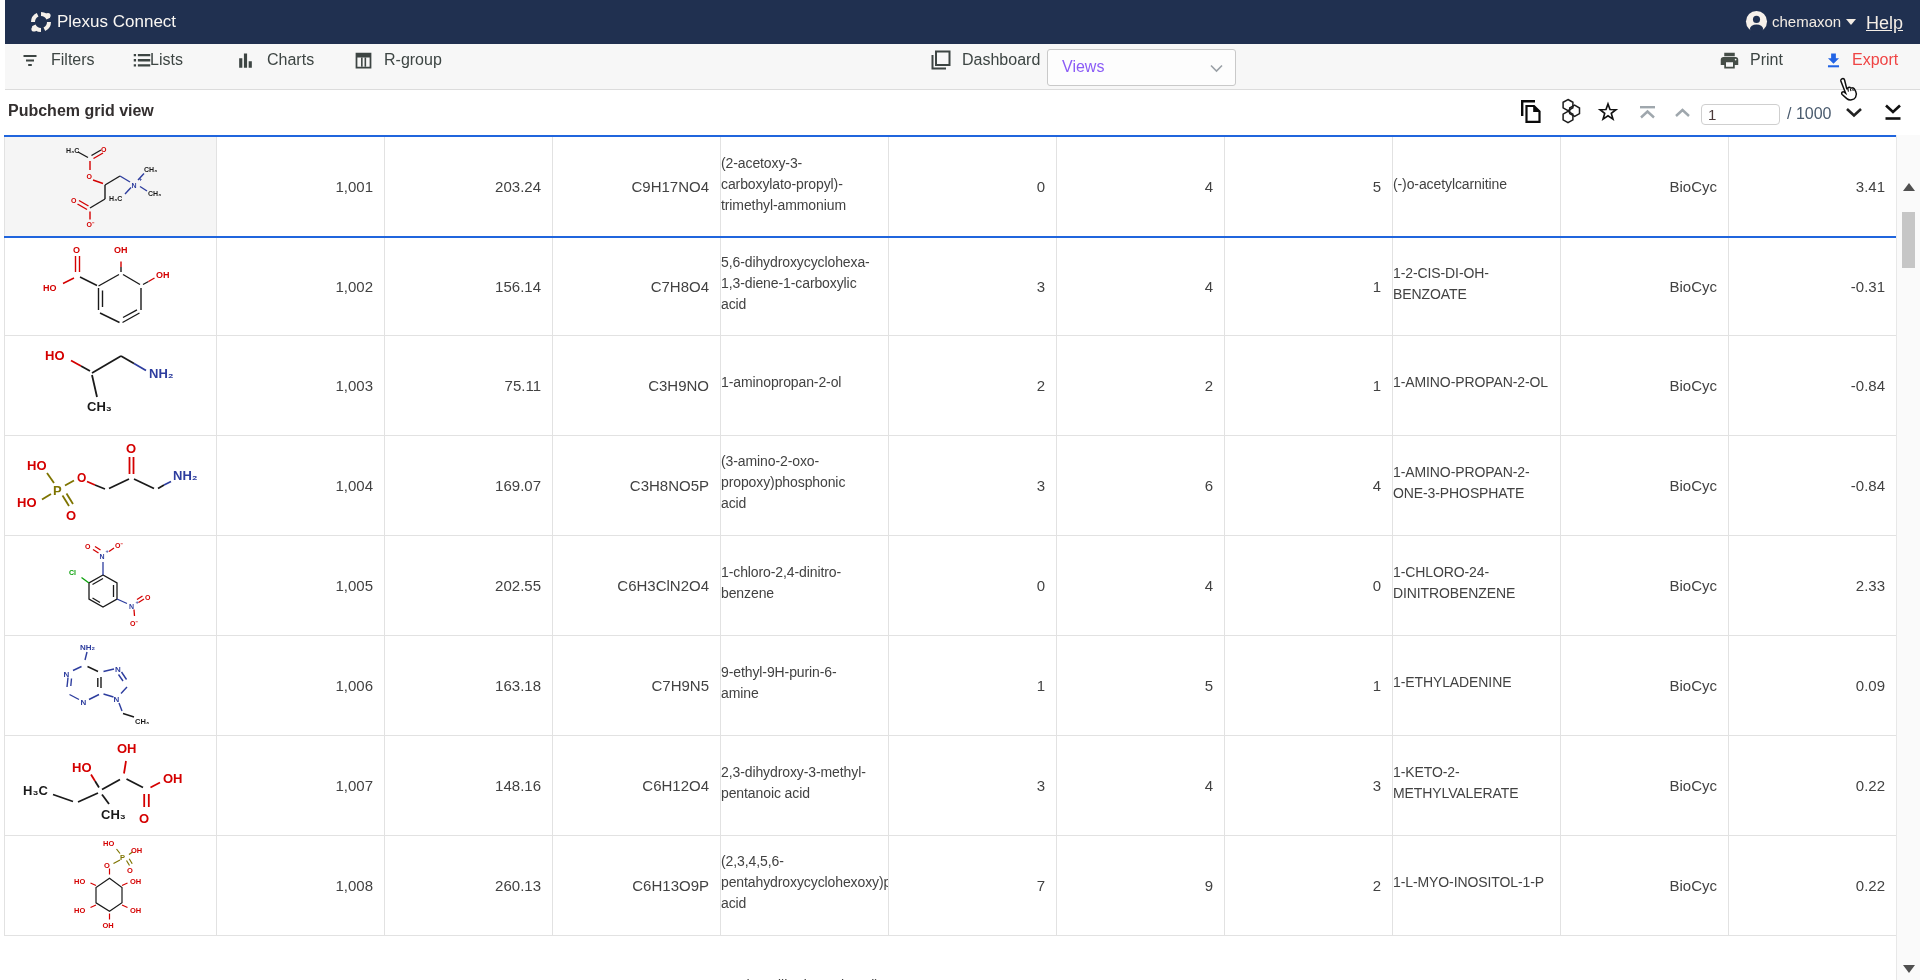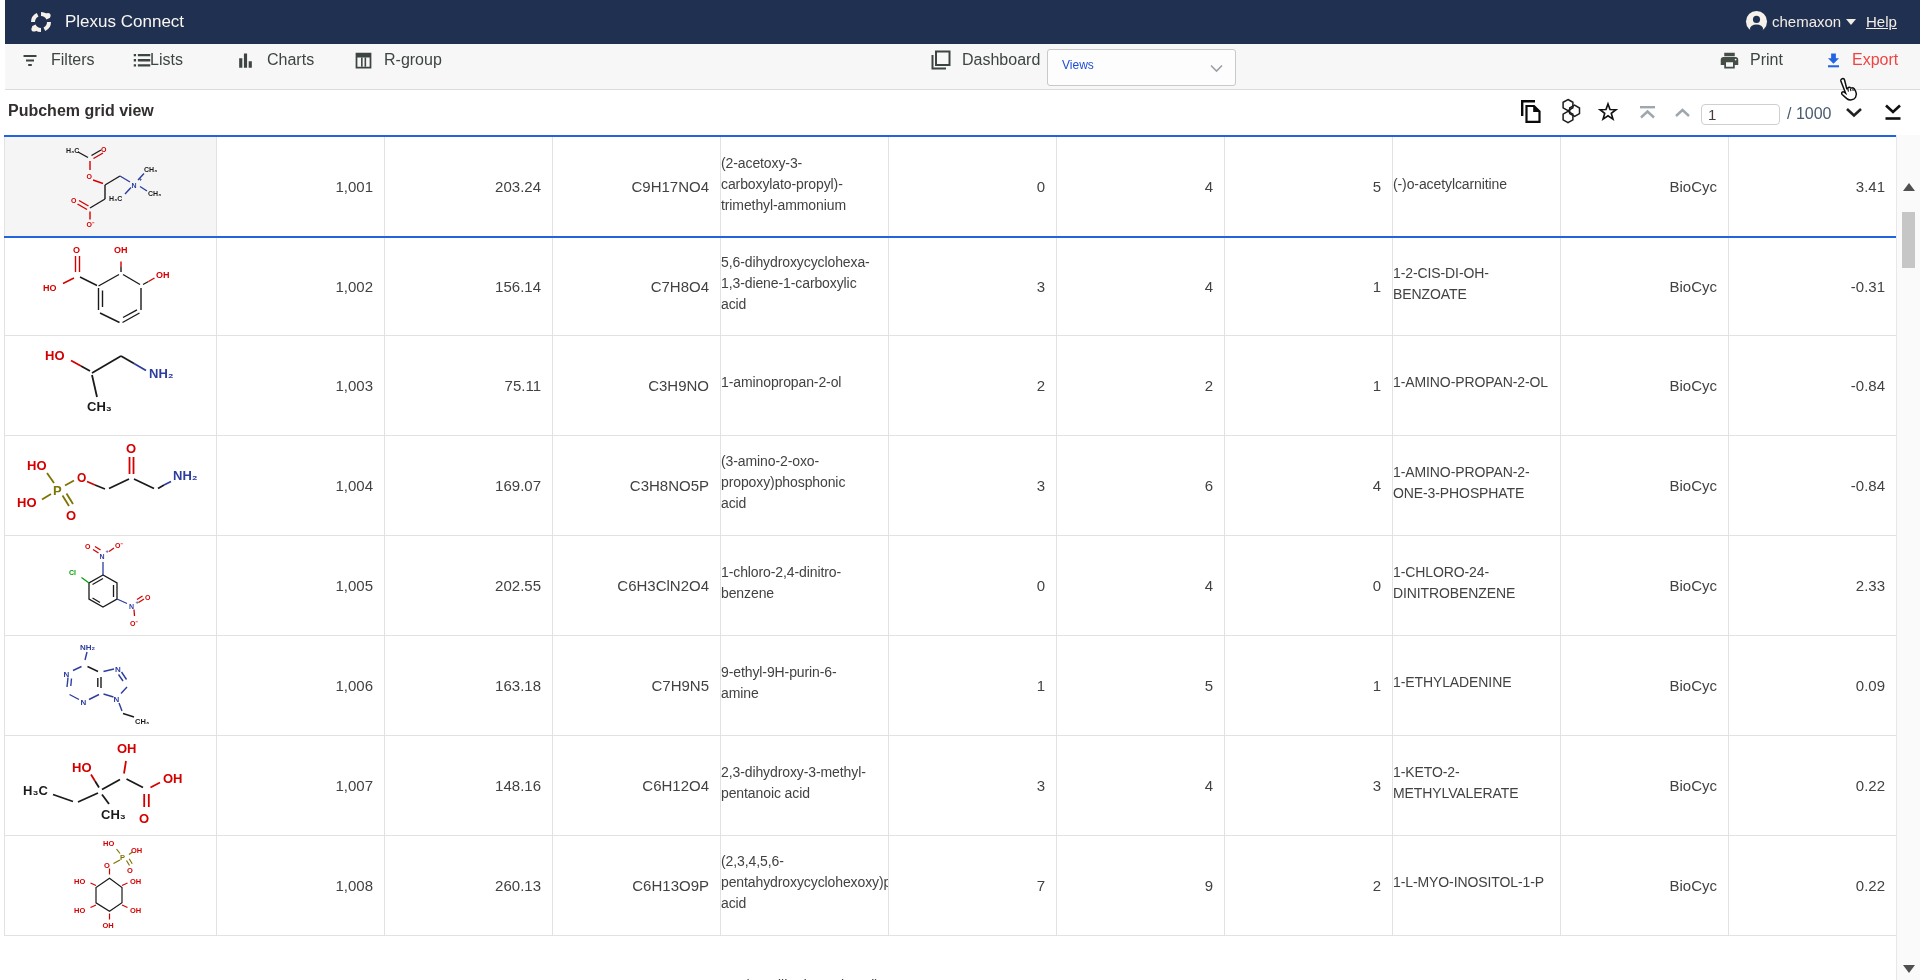--- a/index.html
+++ b/index.html
@@ -1,31 +1,31 @@
 <!DOCTYPE html>
 <html><head>
 <meta charset="utf-8">
 <style>
 * { margin:0; padding:0; box-sizing:border-box; }
 html,body { width:1920px; height:980px; overflow:hidden; background:#fff;
   font-family:"Liberation Sans", sans-serif; }
 #topbar { position:absolute; left:0; top:0; width:1920px; height:44px; background:#203050; }
 #logo { position:absolute; left:29px; top:10px; }
-#brand { position:absolute; left:57px; top:12px; color:#faf7f3; font-size:17px;margin-left:8px; }
+#brand { position:absolute; left:57px; top:12px; color:#faf7f3; font-size:17px; }
 #avatar { position:absolute; left:1745px; top:10px; }
 #uname { position:absolute; left:1772px; top:13px; color:#f3ece4; font-size:15px; }
 #caret { position:absolute; left:1846px; top:19px; width:0; height:0;
   border-left:5px solid transparent; border-right:5px solid transparent; border-top:6px solid #f3ece4; }
-#help { position:absolute; left:1866px; top:13px; color:#f5eee6; font-size:15px; text-decoration:underline; }
+#help { position:absolute; left:1866px; top:13px; color:#f5eee6; font-size:18px; text-decoration:underline; }
 #toolbar { position:absolute; left:0; top:44px; width:1920px; height:46px; background:#f7f7f7; border-bottom:1px solid #dcdcdc; }
 .tbitem { position:absolute; top:0; height:32px; display:flex; align-items:center; color:#3d4543; font-size:16px; }
 #titlebar { position:absolute; left:0; top:90px; width:1920px; height:45px; background:#fff; }
 #title { position:absolute; left:8px; top:12px; font-size:16px; font-weight:bold; color:#332f2f; }
 #viewsbox { position:absolute; left:1047px; top:5px; width:189px; height:37px; border:1px solid #c9c9c9; border-radius:3px; background:#fdfdfd; }
-#viewsbox span { position:absolute; left:14px; top:8px; color:#1d4ed8; font-size:12px; }
+#viewsbox span { position:absolute; left:14px; top:8px; color:#8b5cf6; font-size:16px; }
 table { border-collapse:collapse; table-layout:fixed; position:absolute; left:4px; top:135px; width:1892px; }
 td, th { border:1px solid #e2e2e2; font-weight:normal; color:#424242; font-size:15px; vertical-align:middle; overflow:hidden; }
 th { text-align:left; padding-left:11px; height:40px; border-top:1px solid #e2e2e2; }
 td { height:100px; }
 tr.sel > td { height:101px; }
 tr#r2 > td { height:98px; }
 .num { text-align:right; padding-right:11px; }
 .txt { text-align:left; padding-left:0; padding-right:0; padding-bottom:5px; line-height:21px; white-space:nowrap; font-size:14px; letter-spacing:-0.1px; }
 tr.sel > td { border-top:2px solid #2065dd; border-bottom:2px solid #2065dd; }
 tr.sel > td:first-child { background:#f5f5f5; }

